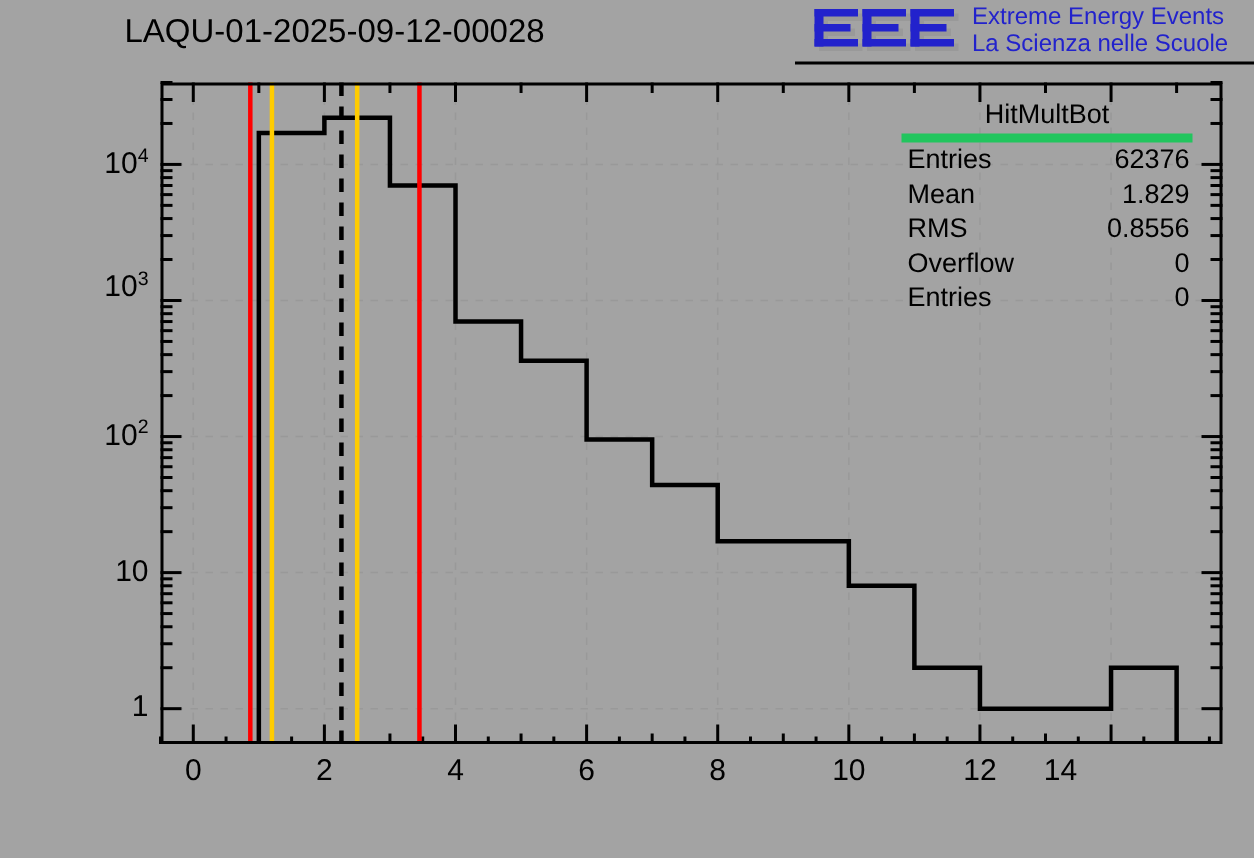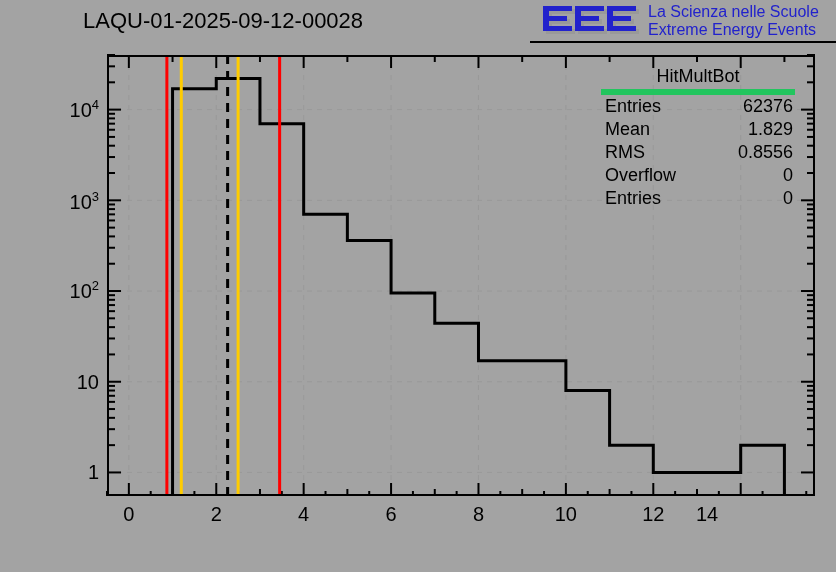--- a/index.html
+++ b/index.html
@@ -166,22 +166,22 @@
           <rect x="33" y="4" width="6" height="25"></rect>
         <rect x="33" y="14" width="24" height="5"></rect>
           <rect x="33" y="24" width="29" height="5"></rect>
         <rect x="65" y="4" width="29" height="5"></rect>
           <rect x="65" y="4" width="6" height="25"></rect>
         <rect x="65" y="14" width="24" height="5"></rect>
           <rect x="65" y="24" width="29" height="5"></rect>
       </g>
     </svg>
     <div id="eee-text">
+      <div>Extreme Energy Events</div>
       <div>La Scienza nelle Scuole</div>
-      <div>Extreme Energy Events</div>
     </div>
   </div>
   <div id="logo-rule"></div>
 
   <svg id="plot-svg" xmlns="http://www.w3.org/2000/svg">
       <line x1="128.85185185185185" y1="55" x2="128.85185185185185" y2="496" stroke="#999999" stroke-width="1" stroke-dasharray="5,5"></line>
       <line x1="216.25925925925927" y1="55" x2="216.25925925925927" y2="496" stroke="#999999" stroke-width="1" stroke-dasharray="5,5"></line>
       <line x1="303.6666666666667" y1="55" x2="303.6666666666667" y2="496" stroke="#999999" stroke-width="1" stroke-dasharray="5,5"></line>
       <line x1="391.0740740740741" y1="55" x2="391.0740740740741" y2="496" stroke="#999999" stroke-width="1" stroke-dasharray="5,5"></line>
       <line x1="478.48148148148147" y1="55" x2="478.48148148148147" y2="496" stroke="#999999" stroke-width="1" stroke-dasharray="5,5"></line>
@@ -329,21 +329,21 @@
       <line x1="238.11111111111111" y1="55" x2="238.11111111111111" y2="496" stroke="#ffcc00" stroke-width="3"></line>
       <line x1="279.6296296296297" y1="55" x2="279.6296296296297" y2="496" stroke="#ff0000" stroke-width="3"></line>
     </svg>
 
   <div id="frame"></div>
 
   <div id="tick-labels">
       <div class="ytick-label" style="top: 472.449px; right: 737px;">1</div>
       <div class="ytick-label" style="top: 381.739px; right: 737px;">10</div>
       <div class="ytick-label" style="top: 291.03px; right: 737px;">10<sup>2</sup></div>
-      <div class="ytick-label" style="top: 202px; right: 737px;">10<sup>3</sup></div>
+      <div class="ytick-label" style="top: 192px; right: 737px;">10<sup>3</sup></div>
       <div class="ytick-label" style="top: 109.612px; right: 737px; margin-left: 28px;">10<sup>4</sup></div>
       <div class="xtick-label" style="left: 128.852px; top: 503px;">0</div>
       <div class="xtick-label" style="left: 216.259px; top: 503px;">2</div>
       <div class="xtick-label" style="left: 303.667px; top: 503px;">4</div>
       <div class="xtick-label" style="left: 391.074px; top: 503px;">6</div>
       <div class="xtick-label" style="left: 478.481px; top: 503px;">8</div>
       <div class="xtick-label" style="left: 565.889px; top: 503px;">10</div>
       <div class="xtick-label" style="left: 653.296px; top: 503px;">12</div>
       <div class="xtick-label" style="left: 707px; top: 503px; text-align: right;">14</div>
     </div>

